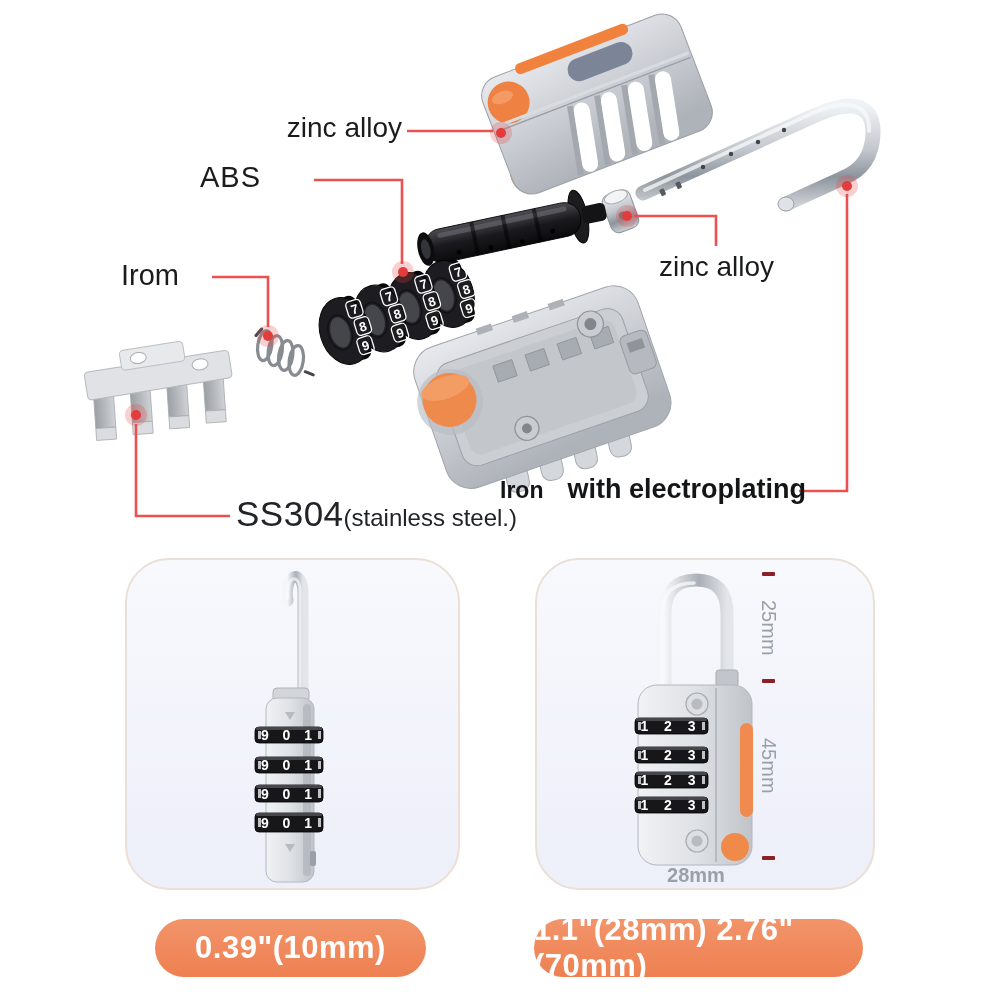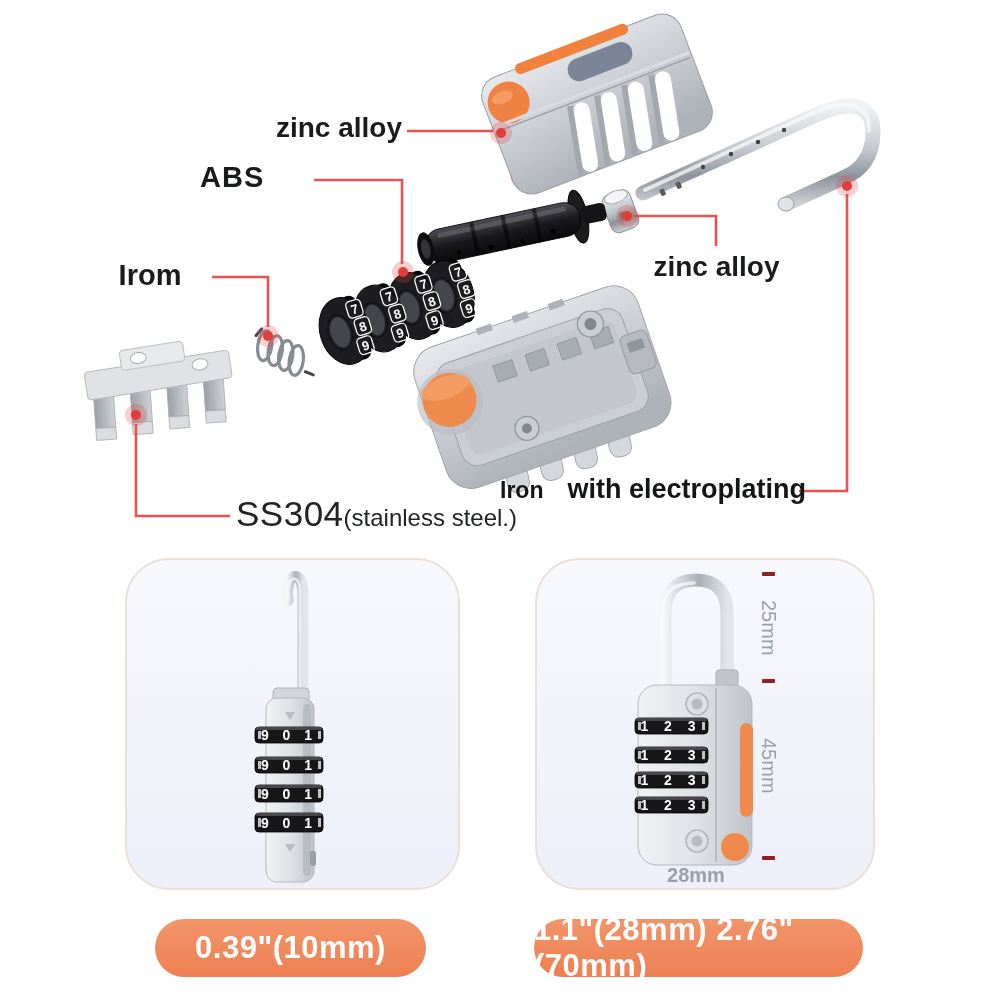--- a/index.html
+++ b/index.html
@@ -6,21 +6,21 @@
   .page{position:relative;width:1000px;height:1000px;background:#ffffff;overflow:hidden;
         font-family:"Liberation Sans",sans-serif;}
   .scene{position:absolute;left:0;top:0;z-index:2;pointer-events:none;}
   .card{position:absolute;z-index:1;border-radius:44px;
         background:linear-gradient(180deg,#f8f9fd 0%,#edeff9 100%);
         border:2px solid #ecdfd6;box-sizing:border-box;}
   .pill{position:absolute;z-index:3;height:58px;border-radius:29px;
         background:linear-gradient(180deg,#f2946a 0%,#ee8051 100%);
         color:#ffffff;font-size:31px;font-weight:700;letter-spacing:.5px;
         display:flex;align-items:center;justify-content:center;}
-  .lbl{position:absolute;z-index:3;color:#1a1b1d;font-weight:700;line-height:1.1;}
+  .lbl{position:absolute;z-index:3;color:#1a1b1d;font-weight:400;line-height:1.1;}
   .lbl-ss{position:absolute;z-index:3;color:#212327;font-weight:400;white-space:nowrap;}
   .ss-main{font-size:35px;letter-spacing:.5px;}
   .ss-sub{font-size:24px;}
   .lbl-iron{position:absolute;z-index:3;color:#141517;white-space:nowrap;}
   .iron-main{font-size:23px;font-weight:700;}
   .iron-sub{font-size:27px;font-weight:700;margin-left:24px;}
   .dim{position:absolute;z-index:3;color:#9aa0a8;font-size:20px;font-weight:400;}
   .dim-v{writing-mode:vertical-rl;}
   .dialTxt{font:bold 14px "Liberation Sans",sans-serif;fill:#ffffff;}
   .dialTxtSm{font:bold 13px "Liberation Sans",sans-serif;fill:#ffffff;}

